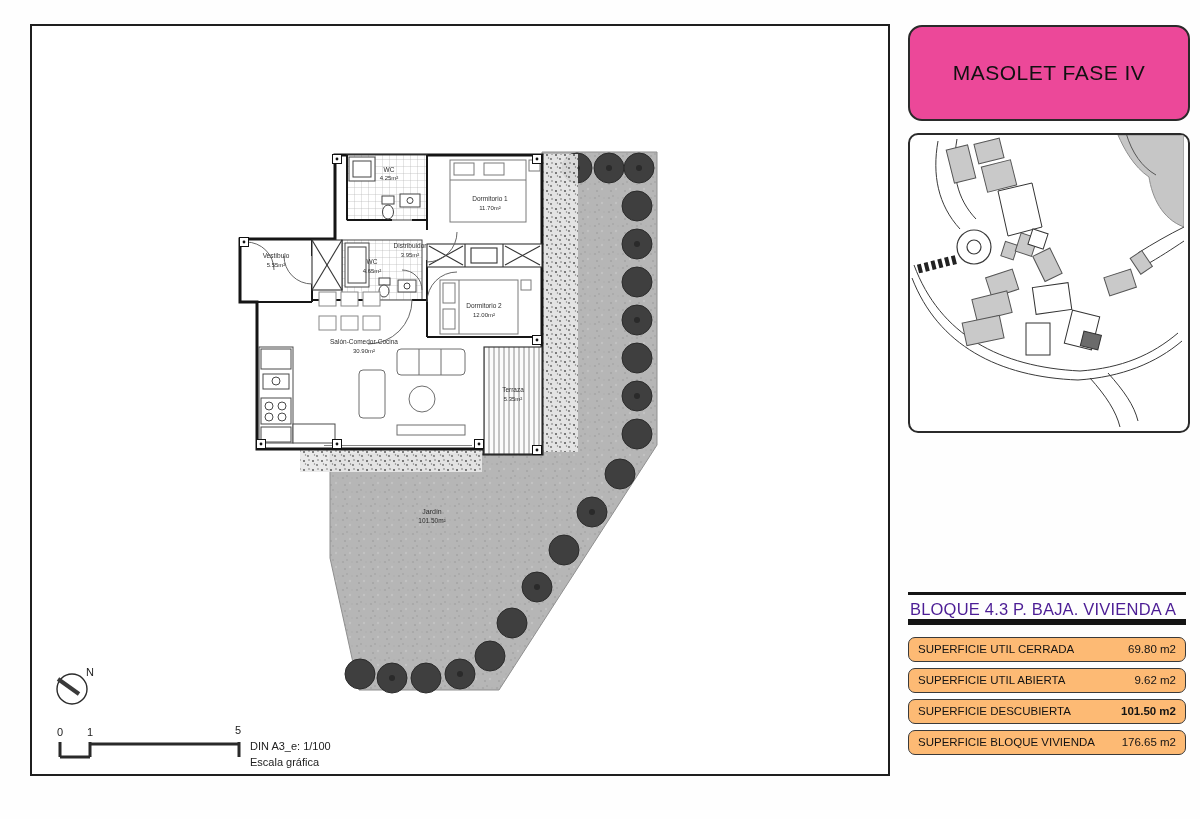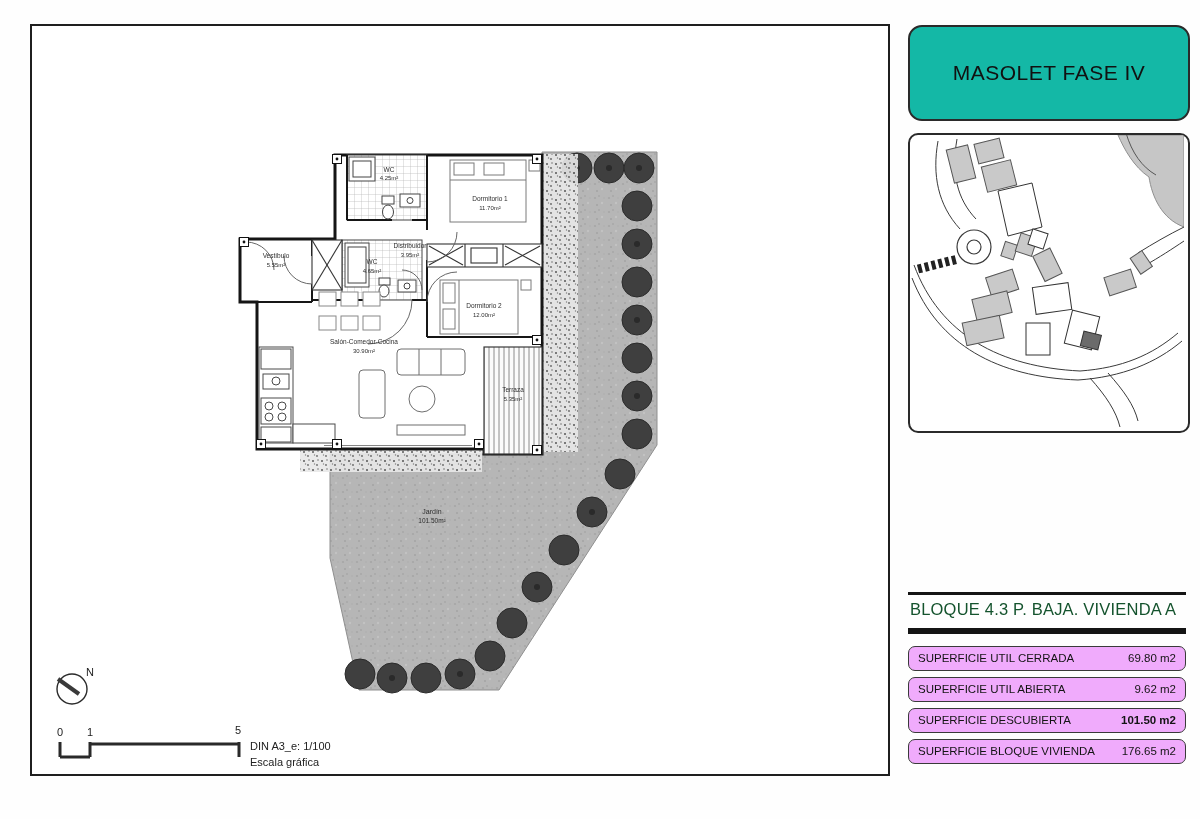--- a/index.html
+++ b/index.html
@@ -7,34 +7,34 @@
     width:1200px;height:819px;position:relative;background:#fefefe;
     font-family:"Liberation Sans", sans-serif;color:#1e1e1e;overflow:hidden;
   }
   .sheet{
     position:absolute;left:30px;top:24px;width:856px;height:748px;
     border:2px solid #1f1f1f;background:#fff;
   }
   .sheet svg{display:block;}
   .title-box{
     position:absolute;left:908px;top:25px;width:278px;height:92px;
-    border:2px solid #2a2a2a;border-radius:14px;background:#14b8a6;
+    border:2px solid #2a2a2a;border-radius:14px;background:#ec4899;
     display:flex;align-items:center;justify-content:center;
     font-size:21px;letter-spacing:.5px;color:#111;
   }
   .map-box{
     position:absolute;left:908px;top:133px;width:278px;height:296px;
     border:2px solid #2a2a2a;border-radius:10px;background:#fff;overflow:hidden;
   }
   .info{position:absolute;left:908px;top:592px;width:278px;}
   .rule{height:3px;background:#141414;margin:0;}
   .rule.mid{height:3px;}
-  .blk-title{font-size:16.5px;color:#14532d;padding:5px 2px 9px 2px;letter-spacing:.2px;}
+  .blk-title{font-size:16.5px;color:#4c1d95;padding:5px 2px 0 2px;letter-spacing:.2px;}
   .surf-row{
-    height:23px;border:1.6px solid #3a3a3a;border-radius:7px;background:#f0abfc;
+    height:23px;border:1.6px solid #3a3a3a;border-radius:7px;background:#fdba74;
     display:flex;align-items:center;justify-content:space-between;
     padding:0 9px;margin-top:6px;font-size:11.5px;color:#141414;
   }
   .surf-row .val{white-space:nowrap;}
   .footer{
     position:absolute;left:30px;top:780px;width:1160px;
     font-size:10.3px;line-height:15.5px;color:#232323;
   }
   text{font-family:"Liberation Sans", sans-serif;}
 </style>

